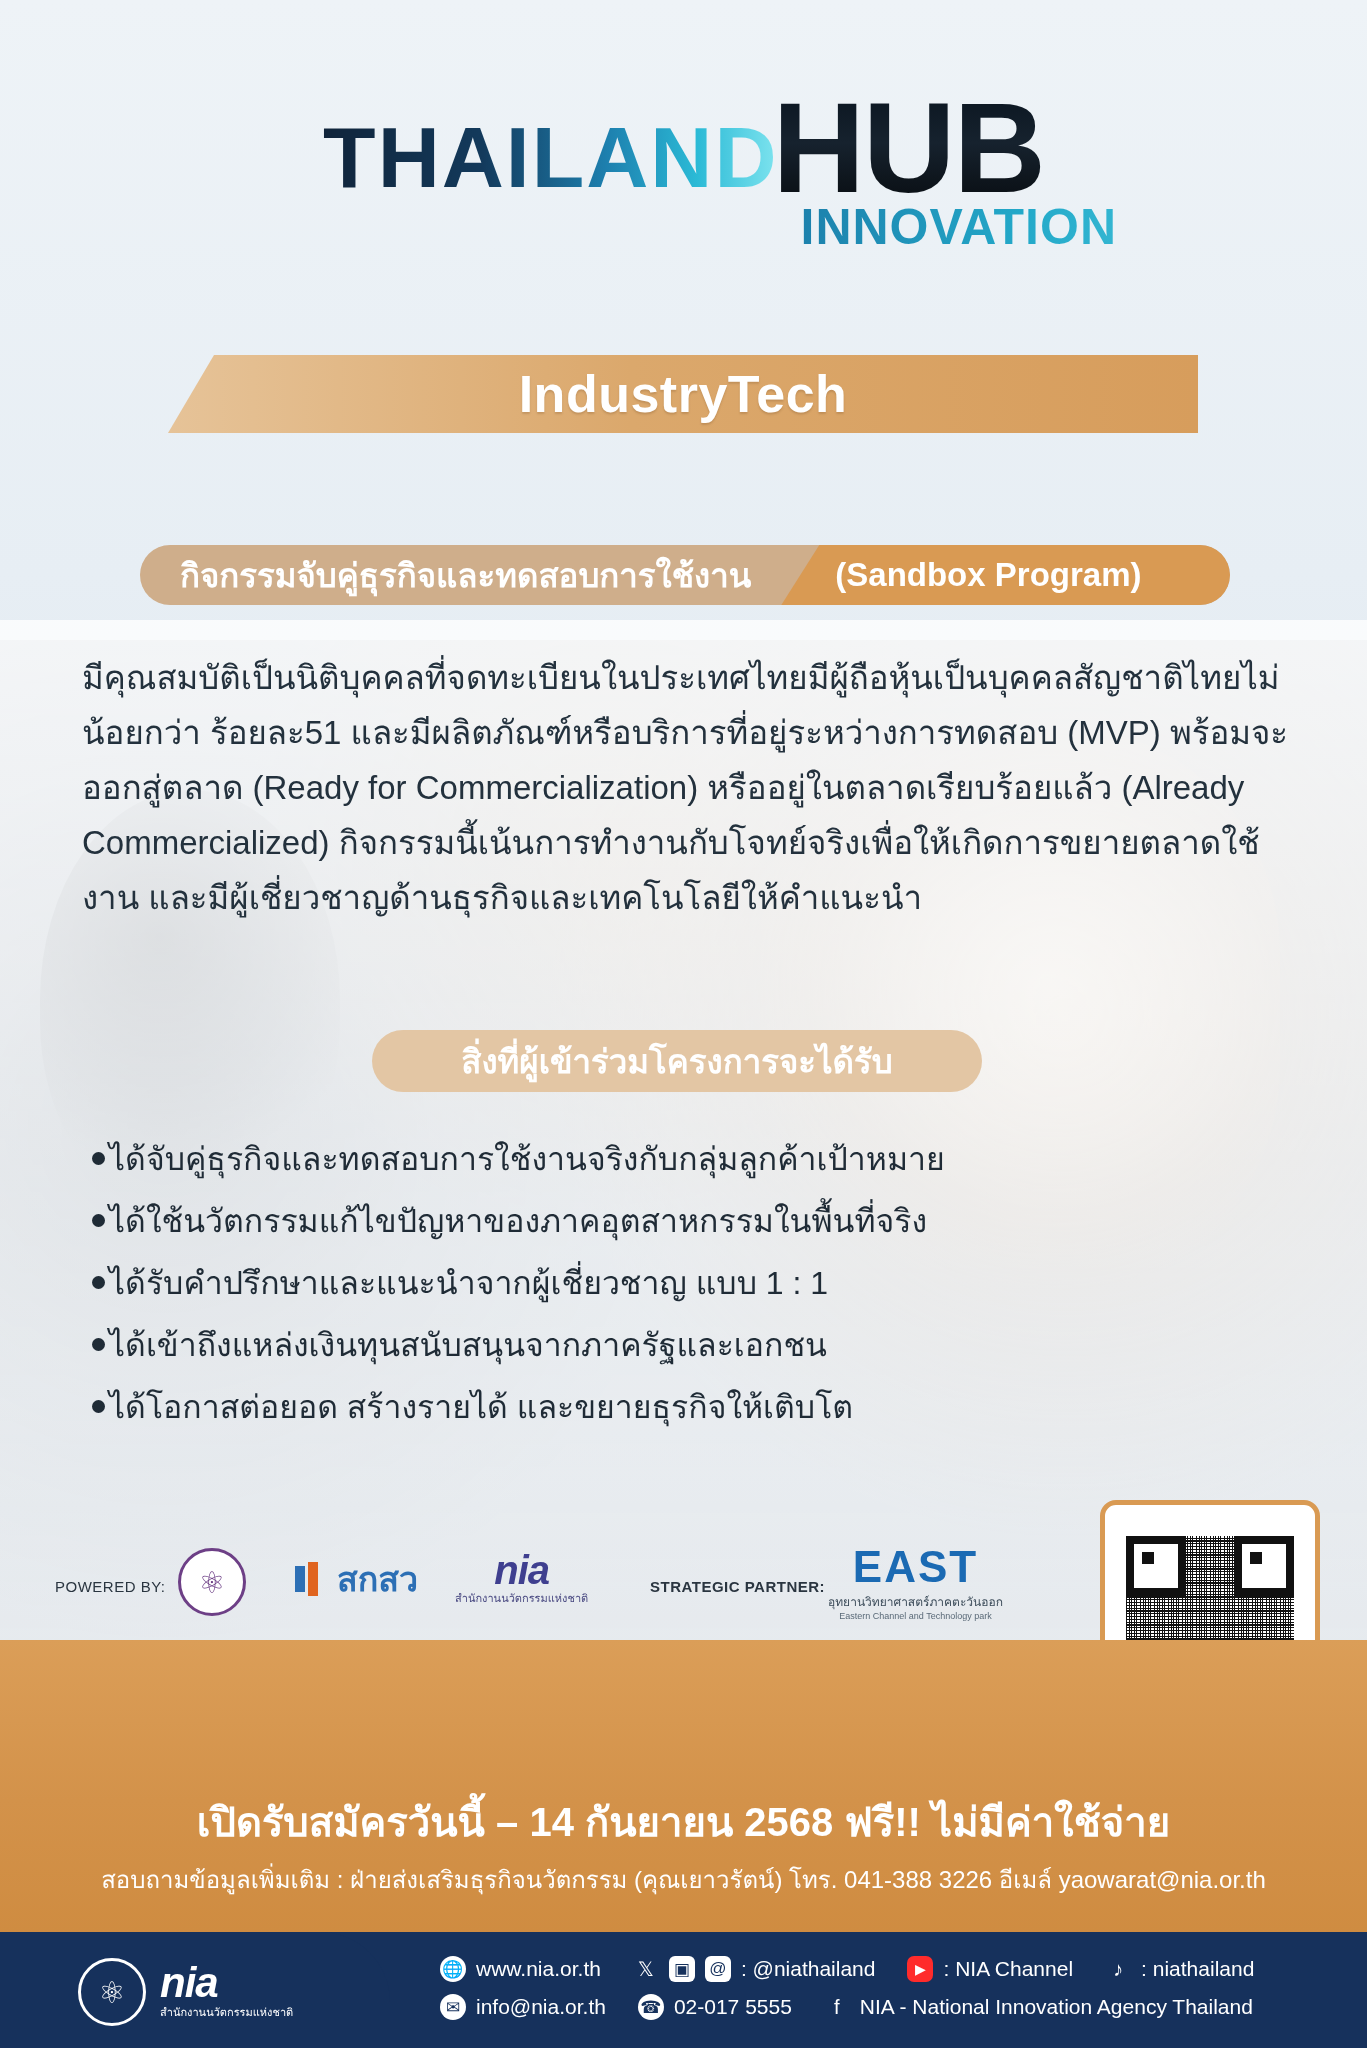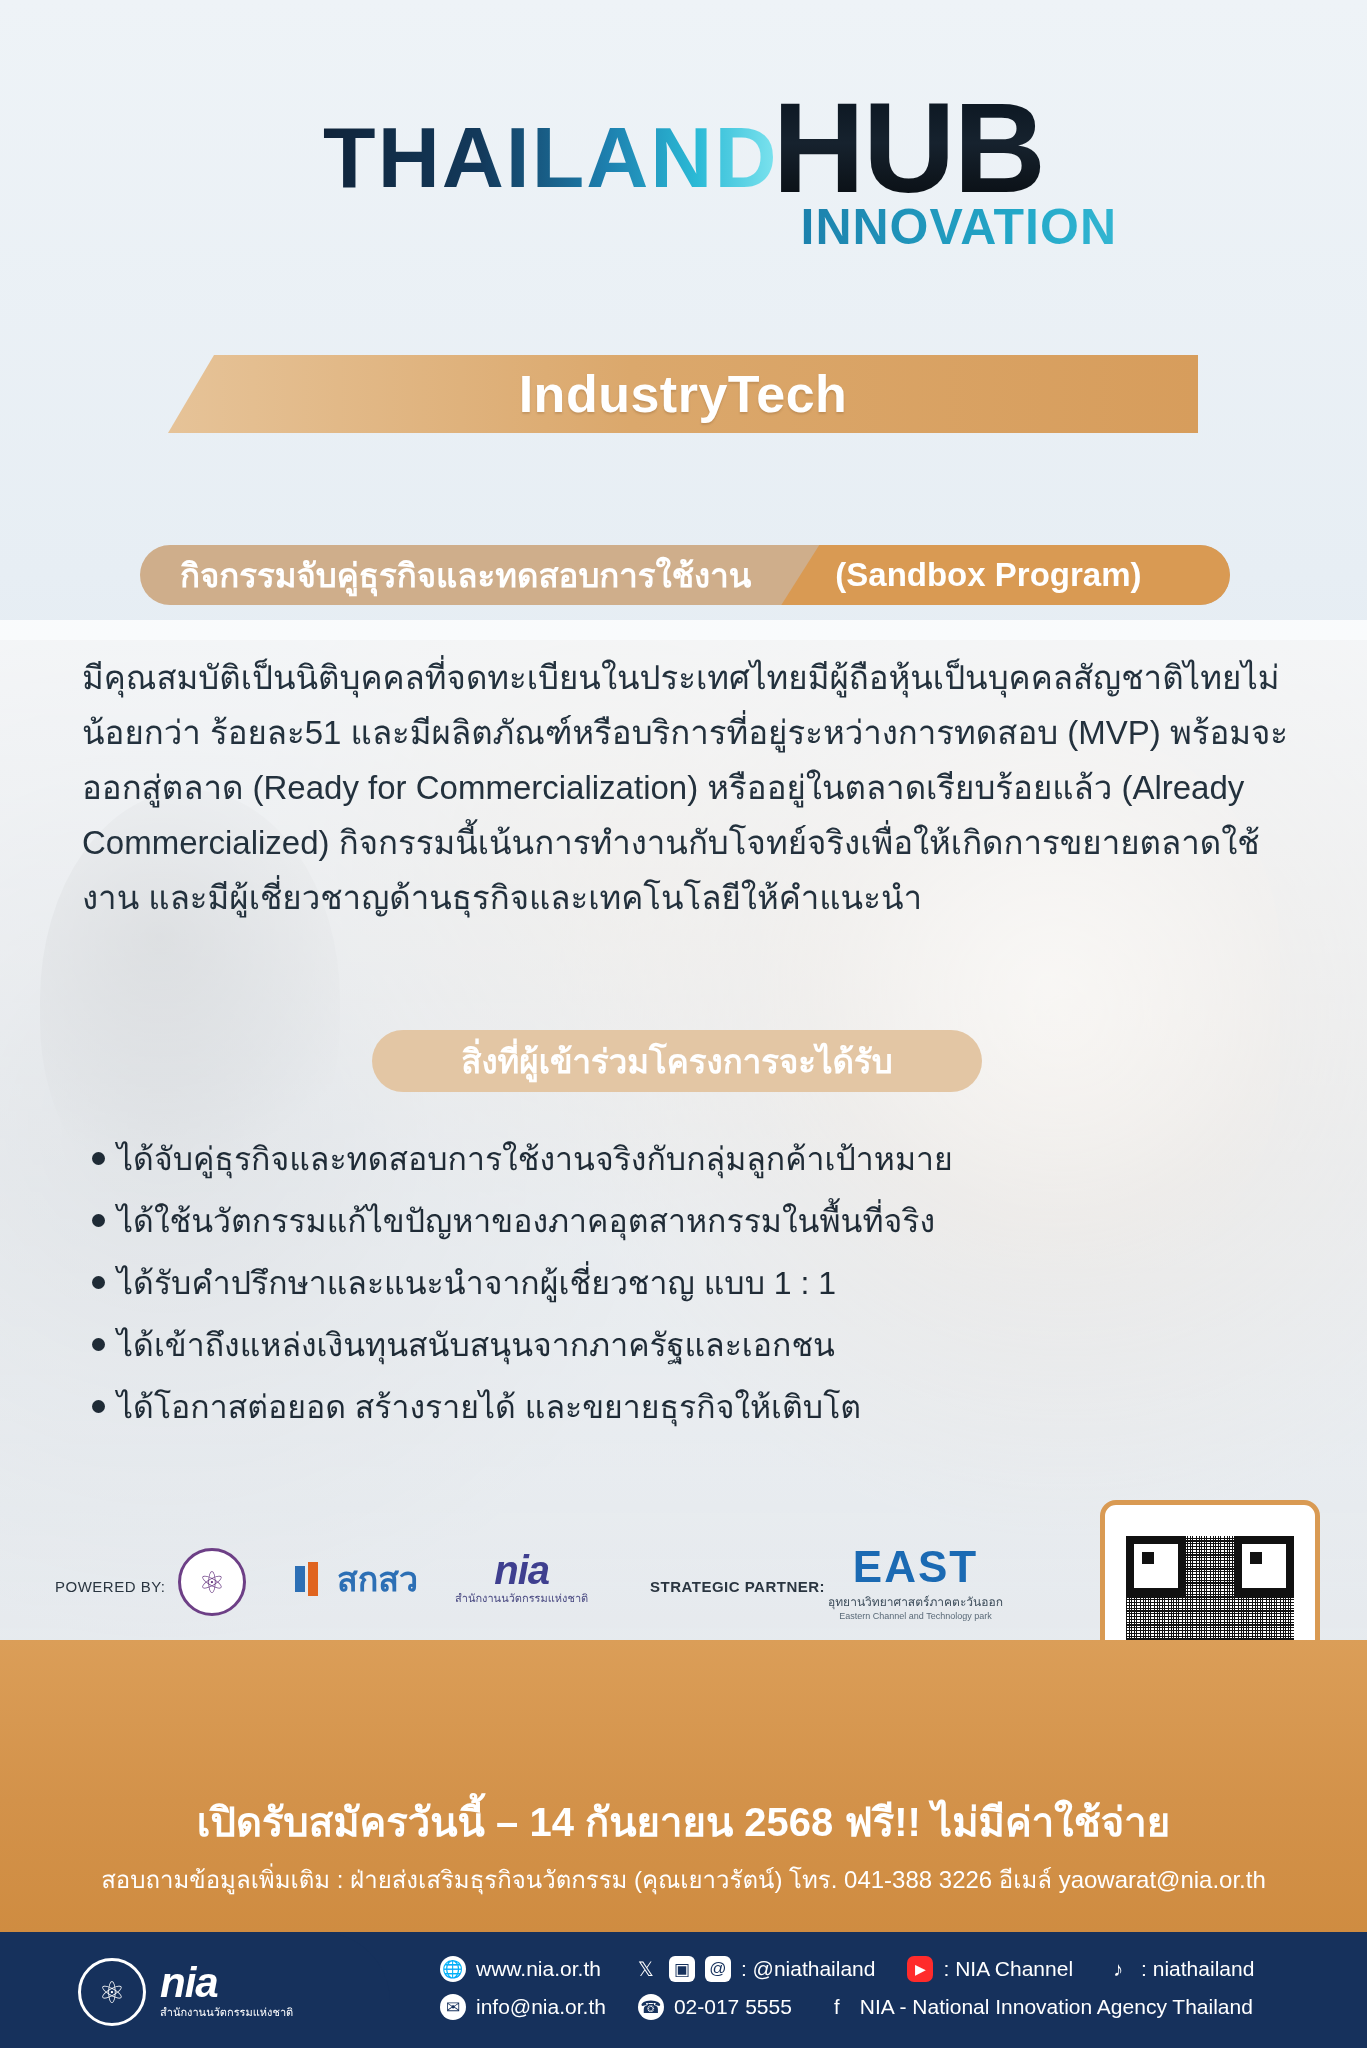--- a/index.html
+++ b/index.html
@@ -97,21 +97,21 @@
   
   .benefit-head{
     position:absolute;left:372px;top:1030px;width:610px;height:62px;border-radius:31px;
     background:#e3c6a4;color:#ffffff;font-size:33px;font-weight:bold;
     display:flex;align-items:center;justify-content:center;
   }
   .benefit-list{
     position:absolute;left:92px;top:1128px;width:1180px;
     font-size:32px;line-height:62px;color:#1f2b36;
   }
-  .benefit-list .li{display:flex;align-items:flex-start;gap:12px;}
+  .benefit-list .li{display:flex;align-items:flex-start;gap:4px;}
   .bullet{
     display:inline-block;width:13px;height:13px;border-radius:50%;background:#1f2b36;margin-top:24px;flex:0 0 auto;
   }
   .powered-label{position:absolute;left:55px;top:1578px;font-size:15px;font-weight:normal;color:#2a3540;letter-spacing:.5px;}
   .seal{
     position:absolute;left:178px;top:1548px;width:62px;height:62px;border-radius:50%;
     border:3px solid #6d3f86;background:#ffffff;
     display:flex;align-items:center;justify-content:center;color:#6d3f86;font-size:30px;
   }
   .sk-logo{position:absolute;left:295px;top:1552px;display:flex;align-items:center;gap:8px;}

